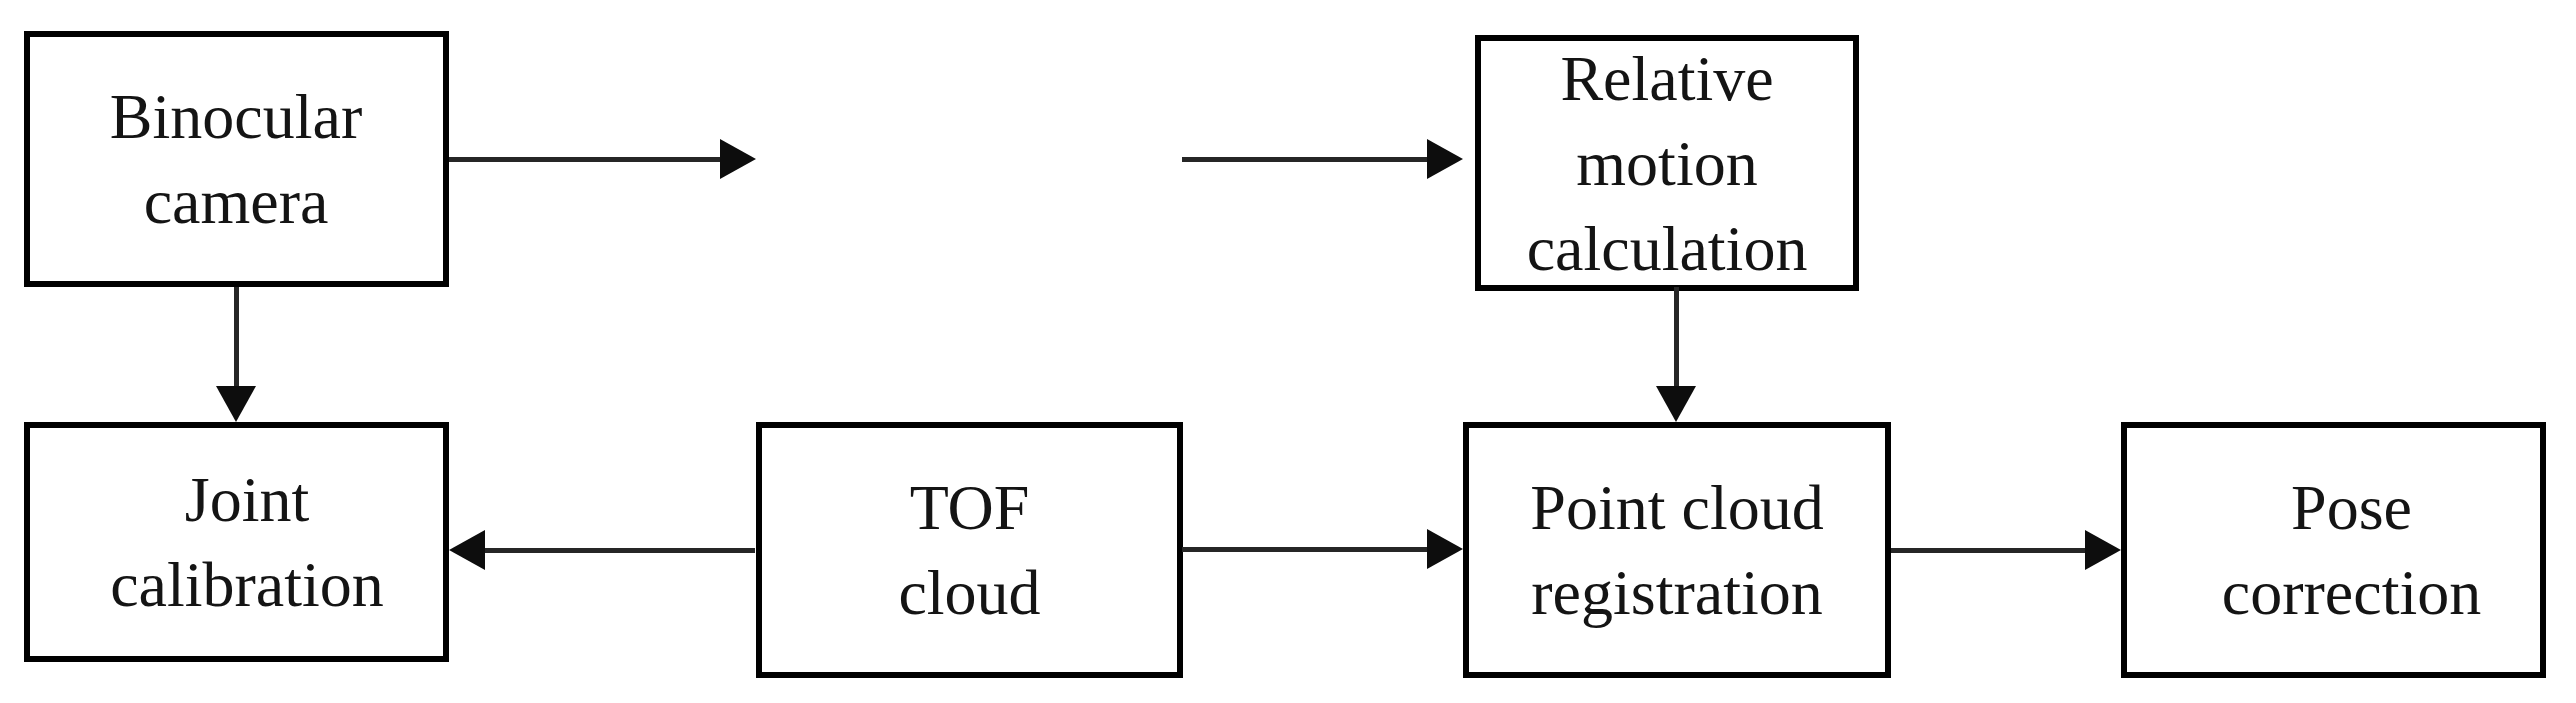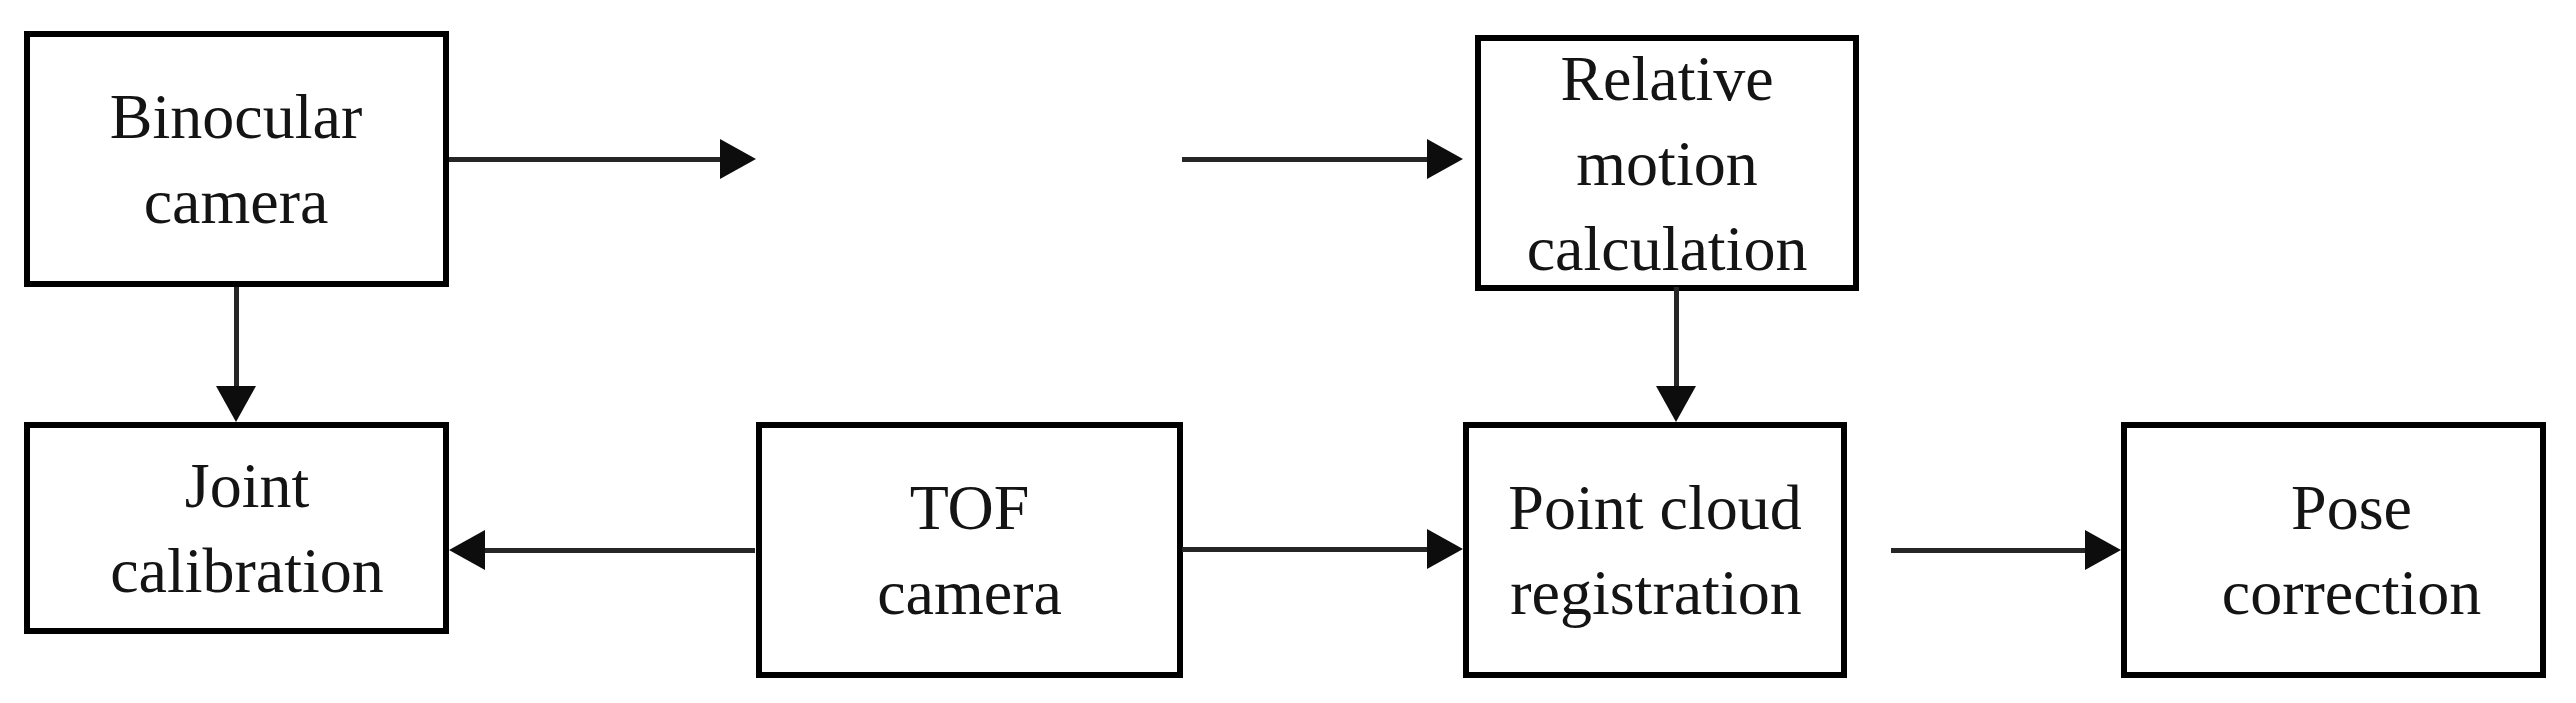--- a/index.html
+++ b/index.html
@@ -67,27 +67,27 @@
 <div id="canvas">
 
   <div class="node" style="left:23.5px;   top:31px;  width:425px; height:256px;">Binocular
 camera</div>
 
 
   <div class="node" style="left:1463px; top:35px;  width:384px; height:256px;margin-left:12px;">Relative
 motion
 calculation</div>
 
-  <div class="node" style="left:23.5px;   top:422px; width:425px; height:212px;padding-left:22px;">Joint
+  <div class="node" style="left:23.5px;   top:422px; width:425px; height:240px;padding-left:22px;">Joint
 calibration</div>
 
   <div class="node" style="left:756px;  top:422px; width:427px; height:256px;">TOF
-camera</div>
+cloud</div>
 
-  <div class="node" style="left:1463px; top:422px; width:384px; height:256px;text-align:right;">Point cloud
+  <div class="node" style="left:1463px; top:422px; width:428px; height:256px;">Point cloud
 registration</div>
 
   <div class="node" style="left:2121px; top:422px; width:425px; height:256px;padding-left:36px;">Pose
 correction</div>
 
   <div class="shaft-h" style="left:449px; top:157px; width:272px;"></div>
   <div class="head-right" style="left:720px; top:139px;"></div>
 
   <div class="shaft-h" style="left:1182px; top:157px; width:246px;"></div>
   <div class="head-right" style="left:1427px; top:139px;"></div>

